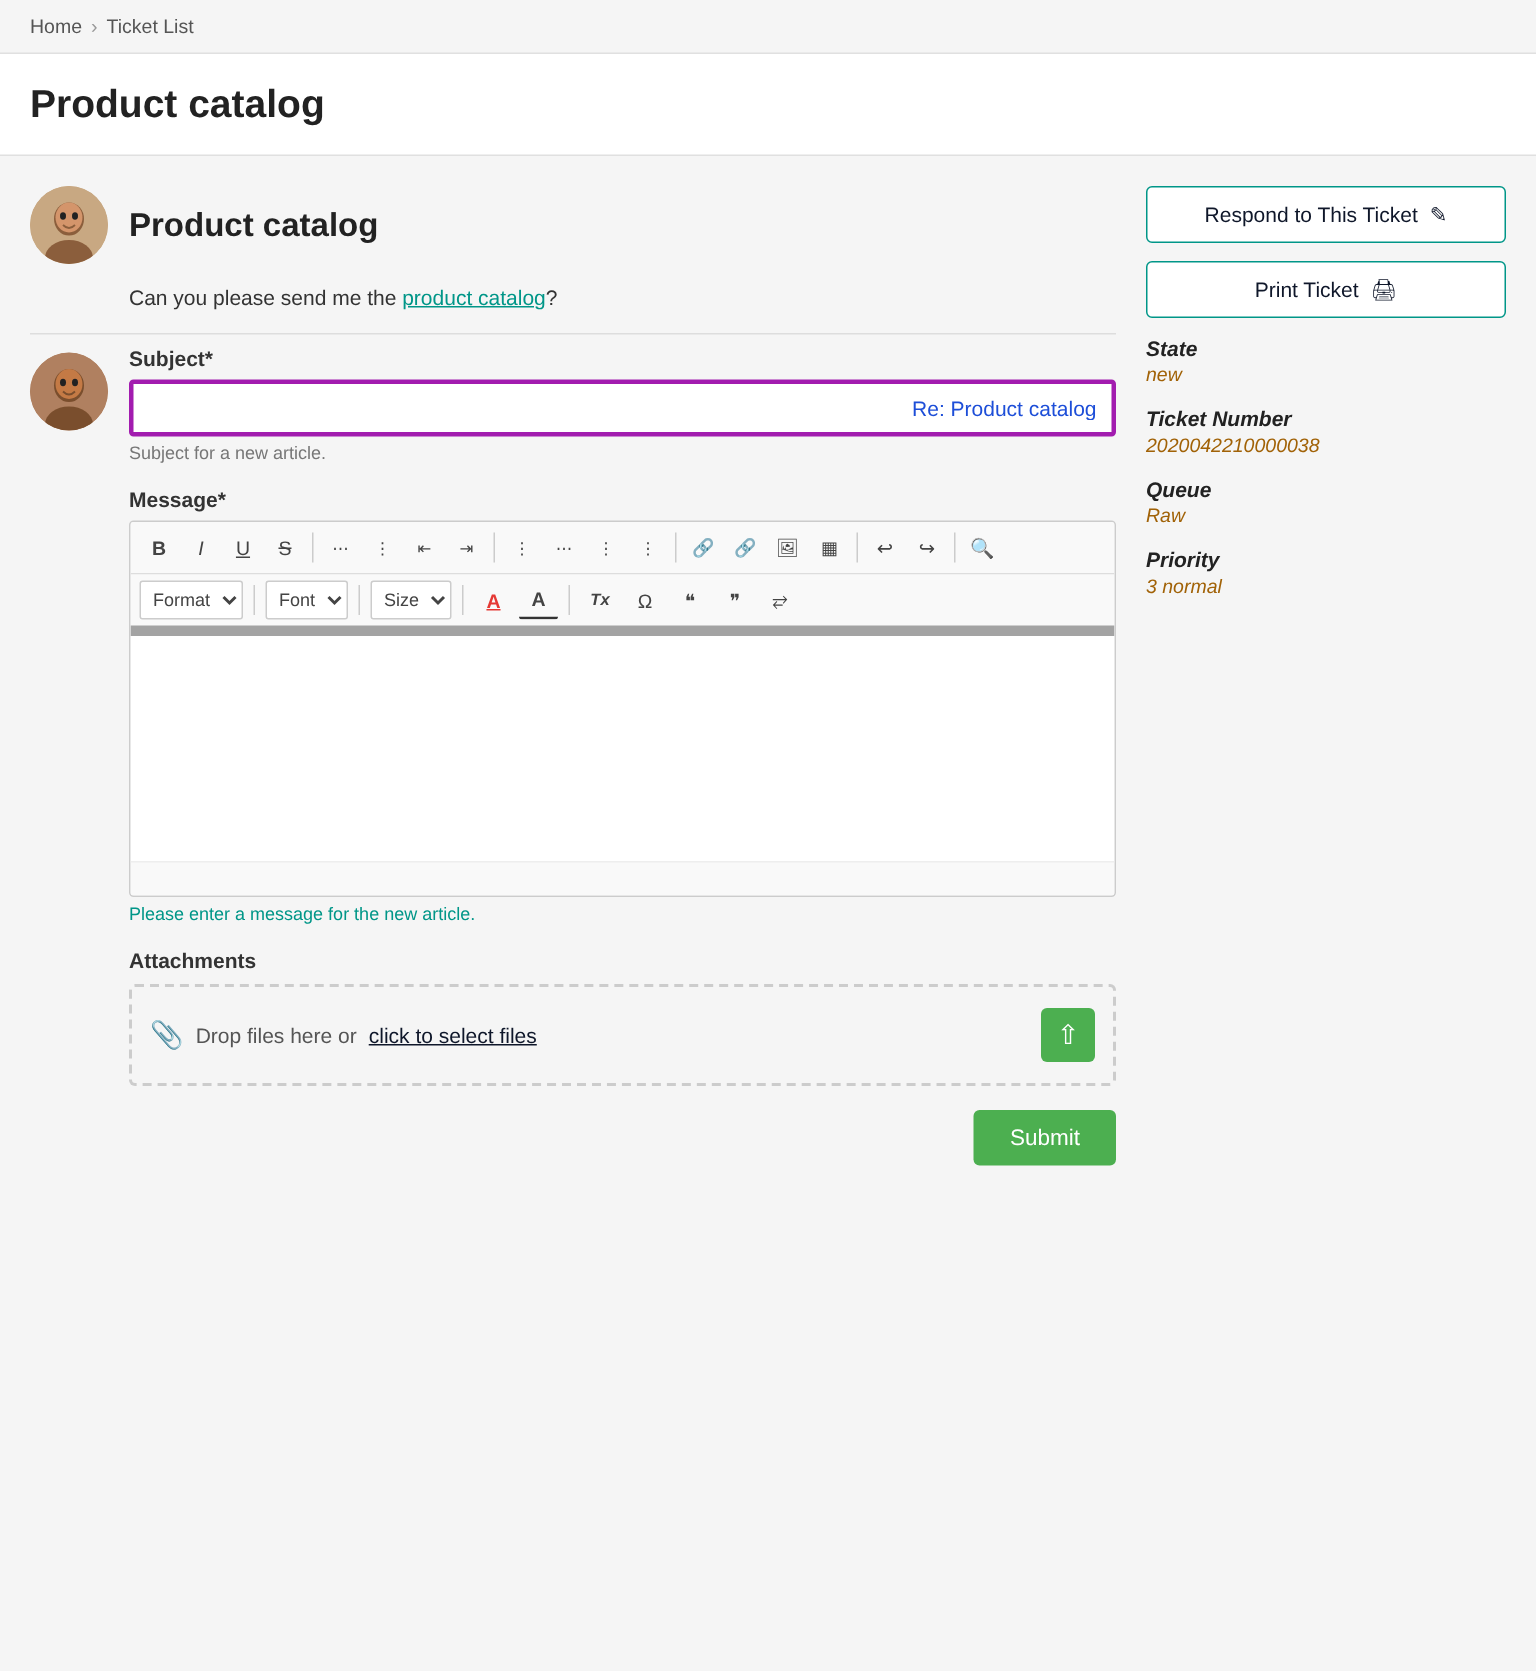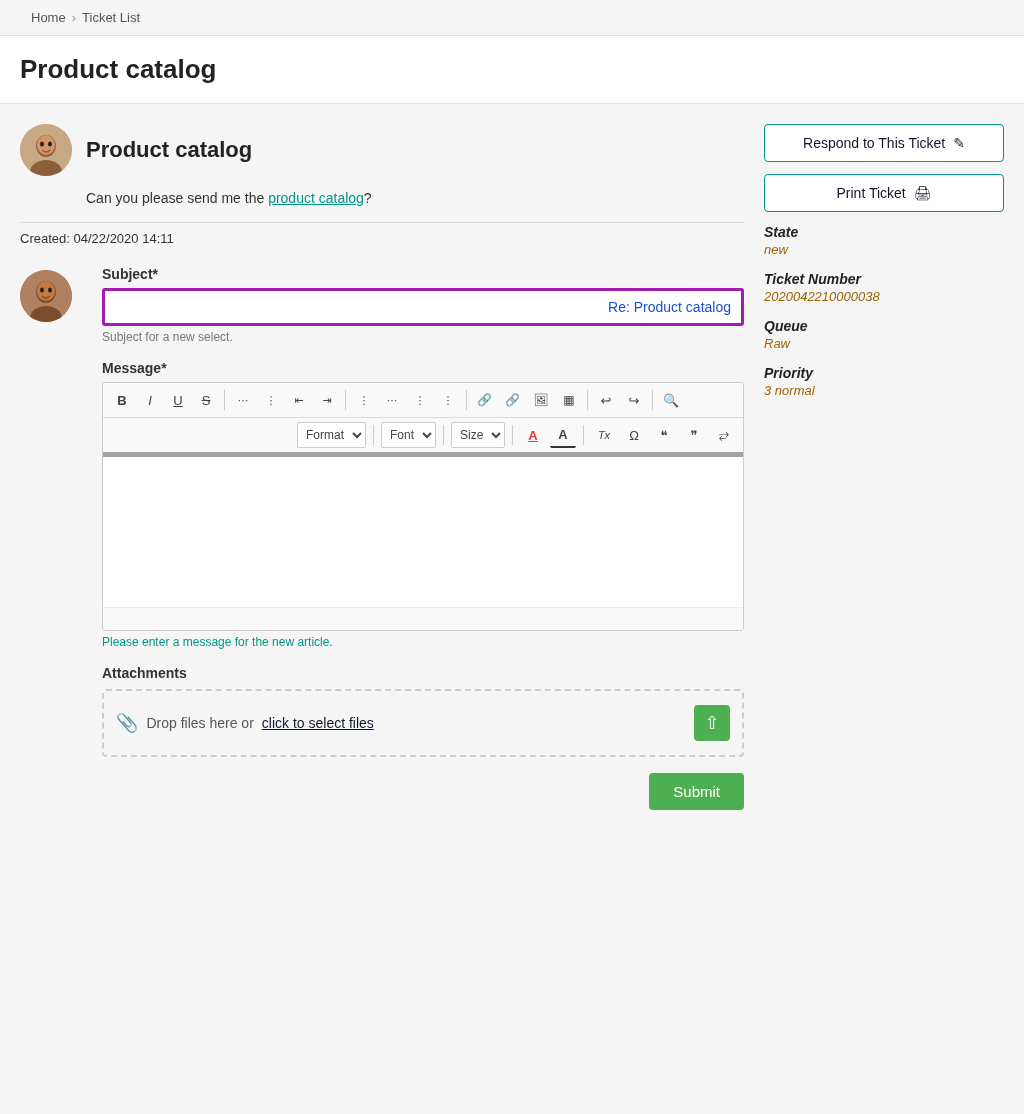--- a/index.html
+++ b/index.html
@@ -3,21 +3,21 @@
   <meta charset="utf-8">
   <style>
     * { box-sizing: border-box; margin: 0; padding: 0; }
     body { font-family: Arial, sans-serif; font-size: 14px; color: #333; background: #f5f5f5; }
 
     .breadcrumb-bar {
       background: #f5f5f5;
       padding: 10px 20px;
       border-bottom: 1px solid #e0e0e0;
     }
-    .breadcrumb { display: flex; align-items: flex-start; gap: 6px; font-size: 13px; color: #555; margin-left: 11px; }
+    .breadcrumb { display: flex; align-items: flex-start; gap: 6px; font-size: 13px; color: #555; }
     .breadcrumb a { color: #555; text-decoration: none; }
     .breadcrumb .sep { color: #999; }
 
     .page-title-bar {
       background: #fff;
       padding: 18px 20px 18px 20px;
       border-bottom: 1px solid #e0e0e0;
     }
     .page-title { font-size: 26px; font-weight: bold; color: #222; }
 
@@ -55,21 +55,21 @@
       font-size: 14px;
       color: #333;
     }
     .ticket-body a { color: #009688; text-decoration: underline; }
 
     .ticket-divider { border: none; border-top: 1px solid #ddd; margin: 16px 0 8px 0; }
     .ticket-created { font-size: 13px; color: #555; margin-bottom: 20px; }
     .ticket-created span { color: #333; }
 
     
-    .form-section { margin-bottom: 16px; margin-left: 16px; }
+    .form-section { margin-bottom: 16px; }
     .form-label { font-size: 14px; font-weight: bold; margin-bottom: 6px; display: block; }
     .form-input {
       width: 100%;
       padding: 8px 10px;
       border: 3px solid #a21caf;
       border-radius: 3px;
       font-size: 14px;
       color: #1d4ed8;
       outline: none;
       text-align: right;
@@ -100,26 +100,25 @@
       border: none;
       background: transparent;
       cursor: pointer;
       font-size: 13px;
       color: #444;
       border-radius: 2px;
     }
     .toolbar-sep { width: 1px; height: 20px; background: #ccc; margin: 0 3px; }
     .toolbar-row2 {
       background: #f9f9f9;
-      border-bottom: 5px solid #a3a3a3;
+      border-bottom: 7px solid #a3a3a3;
       padding: 4px 6px;
       display: flex;
       align-items: center;
       gap: 4px;
-      justify-content: flex-end;
     }
     .toolbar-select {
       height: 26px;
       border: 1px solid #ccc;
       border-radius: 2px;
       background: #fff;
       font-size: 12px;
       color: #444;
       padding: 0 4px;
       cursor: pointer;
@@ -259,44 +258,40 @@
         </svg>
       </div>
       <h2 class="ticket-title">Product catalog</h2>
     </div>
 
     <div class="ticket-body">
       <span>Can you please send me the </span><a href="#">product catalog</a><span>?</span>
     </div>
 
     <hr class="ticket-divider">
-    <div class="ticket-created">
-      <span>Created:</span>
-      <span>04/22/2020 14:11</span>
-    </div>
 
     <div style="display:flex; gap:14px;">
       <div class="avatar-face-2" style="flex-shrink:0;margin-top:4px;">
         <svg viewBox="0 0 52 52" xmlns="http://www.w3.org/2000/svg">
           <circle cx="26" cy="26" r="26" fill="#b08060"></circle>
           <ellipse cx="26" cy="22" rx="10" ry="11" fill="#7a4e2d"></ellipse>
           <ellipse cx="26" cy="48" rx="16" ry="12" fill="#7a4e2d"></ellipse>
           <ellipse cx="26" cy="21" rx="9" ry="10" fill="#c47a45"></ellipse>
           <ellipse cx="22" cy="20" rx="2" ry="2.5" fill="#222"></ellipse>
           <ellipse cx="30" cy="20" rx="2" ry="2.5" fill="#222"></ellipse>
           <path d="M22 26 Q26 30 30 26" stroke="#7a4e2d" stroke-width="1.2" fill="none"></path>
         </svg>
       </div>
 
       <div style="flex:1; min-width:0;">
 
         <div class="form-section">
           <label class="form-label">Subject*</label>
           <input type="text" class="form-input" value="Re: Product catalog" style="">
-          <div class="form-hint">Subject for a new select.</div>
+          <div class="form-hint">Subject for a new article.</div>
         </div>
 
         <div class="form-section">
           <label class="form-label">Message*</label>
           <div class="editor-wrapper">
 
             <div class="editor-toolbar">
               <button class="toolbar-btn">
                   <strong>B</strong>
                 </button>
@@ -340,21 +335,21 @@
                 <option>Font</option>
               </select>
               <div class="toolbar-sep"></div>
               <select class="toolbar-select">
                 <option>Size</option>
               </select>
               <div class="toolbar-sep"></div>
               <button class="toolbar-btn" style="color:#e53935;font-weight:bold;font-size:13px;text-decoration:underline;">A</button>
               <button class="toolbar-btn" style="font-weight:bold;font-size:13px;border-bottom:2px solid #333;">A</button>
               <div class="toolbar-sep"></div>
-              <button class="toolbar-btn" style="font-size:11px;font-style:italic;">Tx</button>
+              <button class="toolbar-btn" style="font-size:11px;font-style:italic;font-weight:bold;">Tx</button>
               <button class="toolbar-btn" style="font-size:13px;">Ω</button>
               <button class="toolbar-btn" style="font-size:13px;">❝</button>
               <button class="toolbar-btn" style="font-size:13px;">❞</button>
               <button class="toolbar-btn" style="font-size:13px;">⥂</button>
             </div>
 
             <div class="editor-body" contenteditable="true" style=""></div>
             <div class="editor-resize">
               <span class="resize-handle">   </span>
             </div>

